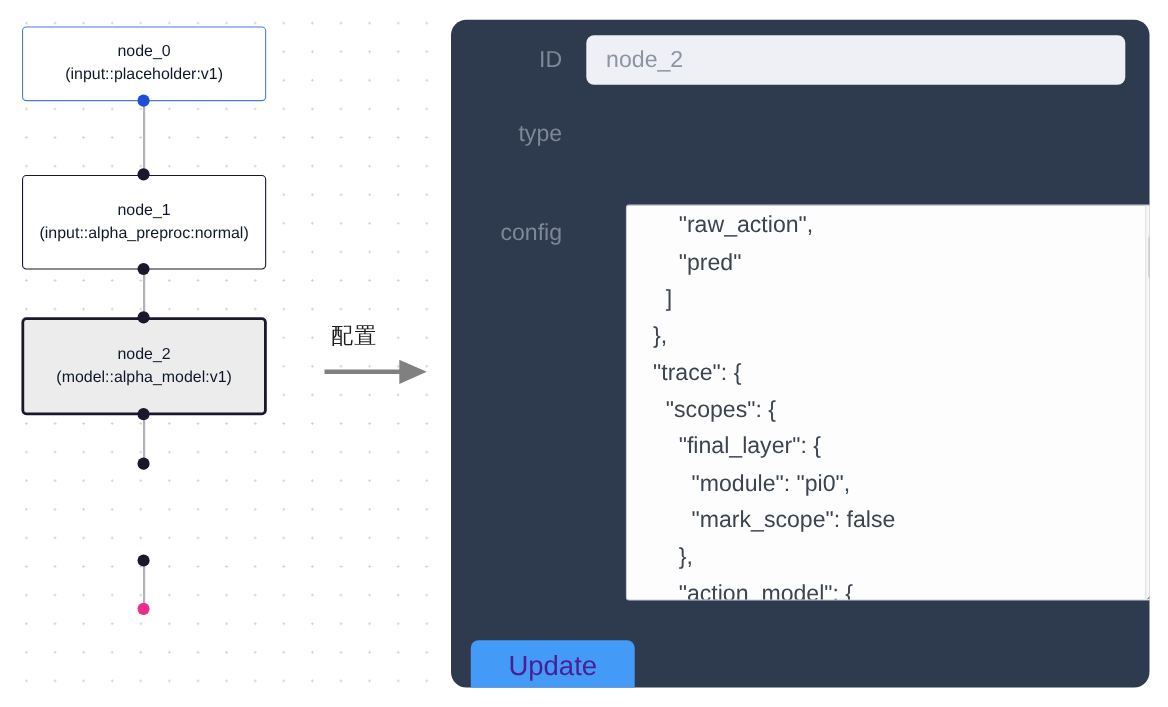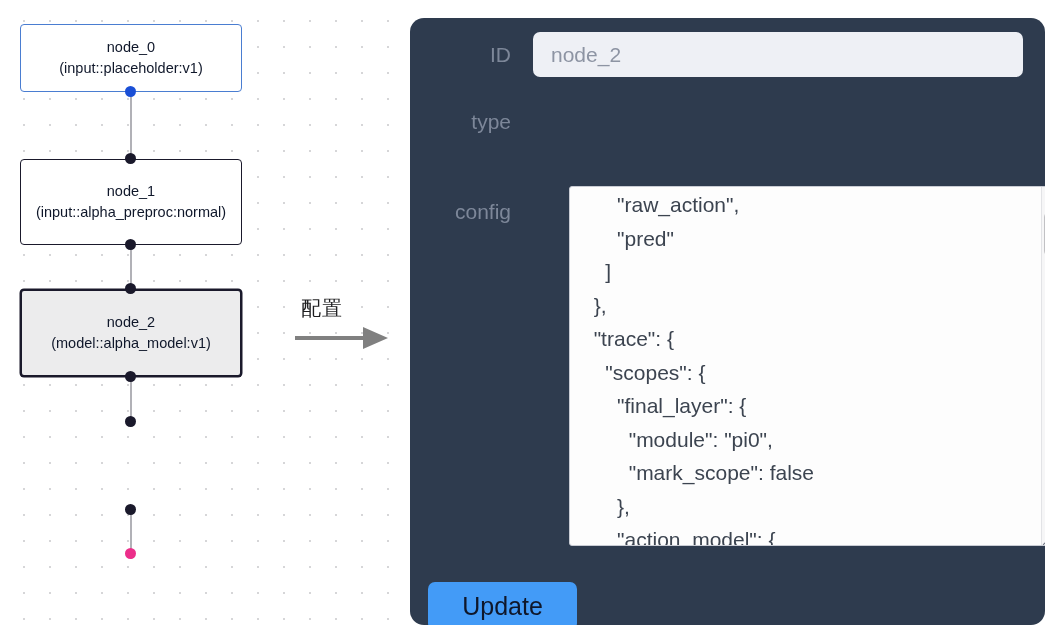--- a/index.html
+++ b/index.html
@@ -89,20 +89,21 @@
     width: 100px; height: 60px;
     z-index: 5;
   }
   #arrow-caption {
     font-size: 20px;
     color: #1d1d1f;
     letter-spacing: 1px;
     text-align: left;
     padding-left: 8px;
     line-height: 24px;
+    font-family: Liberation Mono, monospace;
   }
 
   
   #config-panel {
     position: absolute;
     left: 410px; top: 18px;
     width: 635px; height: 607px;
     background: #2e3b4e;
     border-radius: 14px;
     overflow: hidden;
@@ -201,21 +202,21 @@
     transform-origin: center;
   }
   .ta-resize::before { width: 15px; left: 1px;  top: 11px; }
   .ta-resize::after  { width: 9px;  left: 5px;  top: 14px; }
 
   #update-button {
     position: absolute;
     left: 18px; top: 564px;
     width: 149px; height: 48px;
     background: #439bf7;
-    color: #0f172a;
+    color: #4c1d95;
     border: none;
     border-radius: 7px;
     font-size: 25px;
     font-family: "Liberation Sans", "DejaVu Sans", sans-serif;
     text-align: center;
     line-height: 44px;
     cursor: pointer;
     padding: 0;
   }
 </style>

